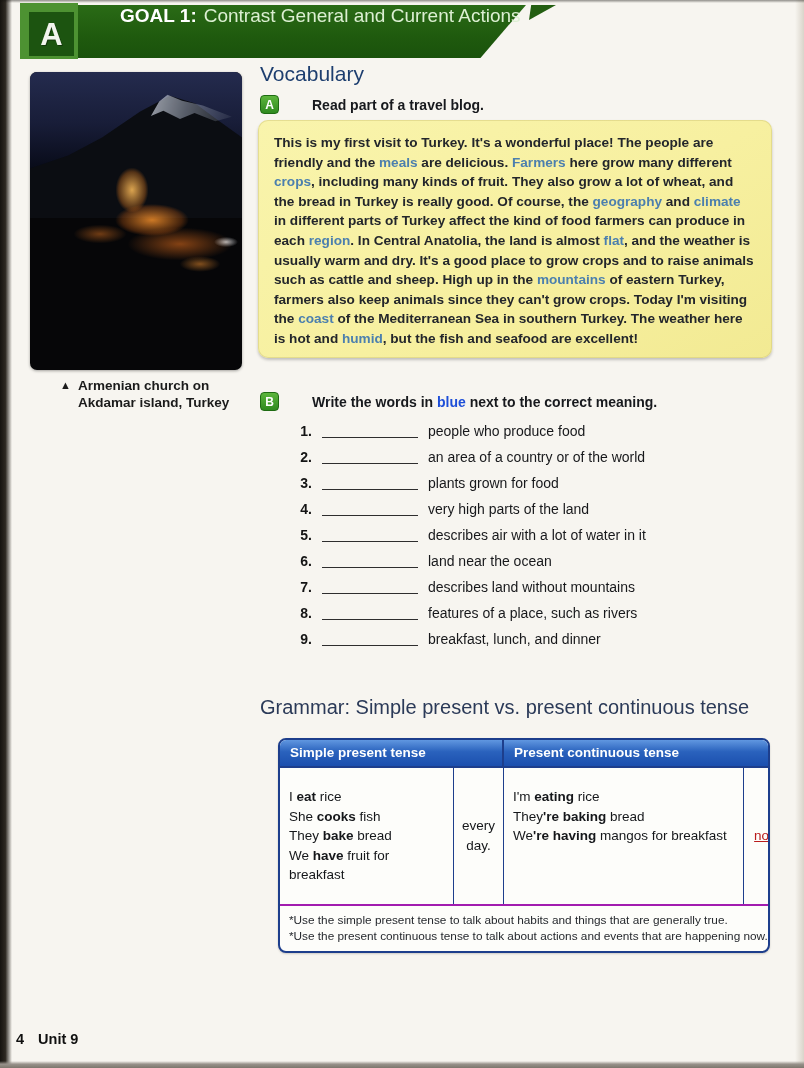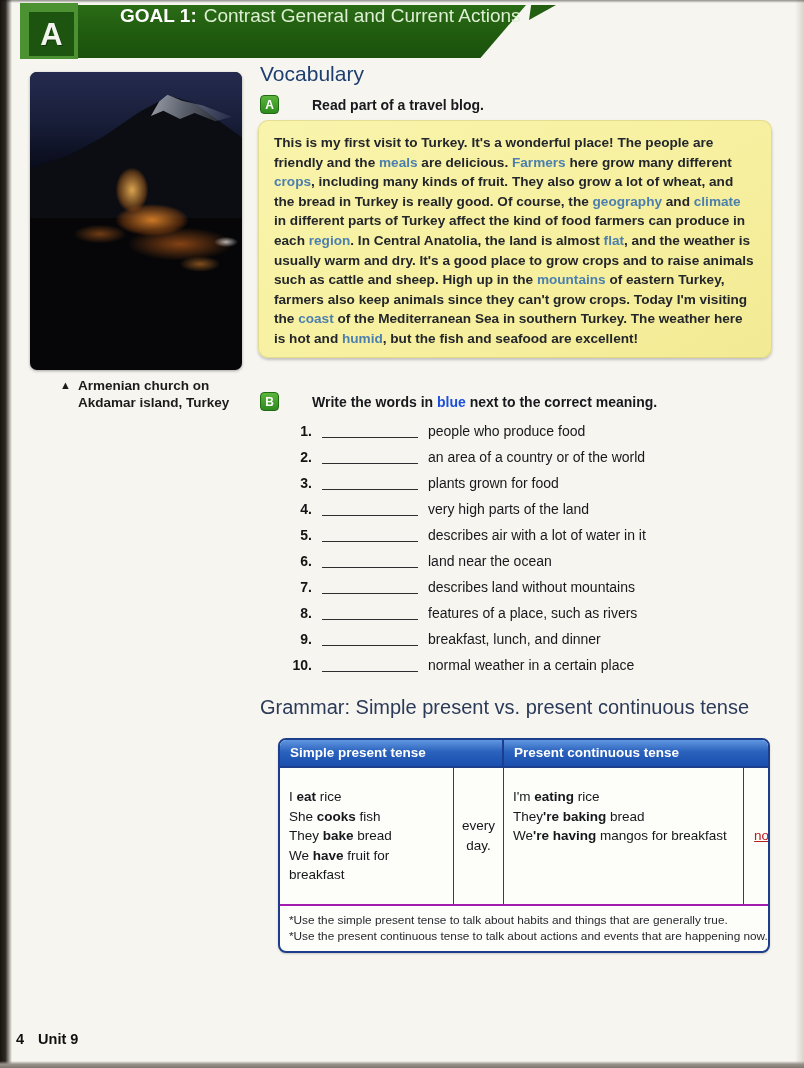--- a/index.html
+++ b/index.html
@@ -200,25 +200,20 @@
   <div class="def-row">
     <span class="def-num">8.</span>
     <span class="def-blank"></span>
     <span class="def-text">features of a place, such as rivers</span>
   </div>
   <div class="def-row">
     <span class="def-num">9.</span>
     <span class="def-blank"></span>
     <span class="def-text">breakfast, lunch, and dinner</span>
   </div>
-  <div class="def-row">
-    <span class="def-num">10.</span>
-    <span class="def-blank"></span>
-    <span class="def-text">normal weather in a certain place</span>
-  </div>
 </div>
 
 <div class="grammar-title">Grammar: Simple present vs. present continuous tense</div>
 
 <div class="gram-table">
   <div class="th th-left">Simple present tense</div>
   <div class="th th-right">Present continuous tense</div>
 
   <div class="td td-c1">
       <div><span>I </span><span class="bold">eat</span><span> rice</span></div>

